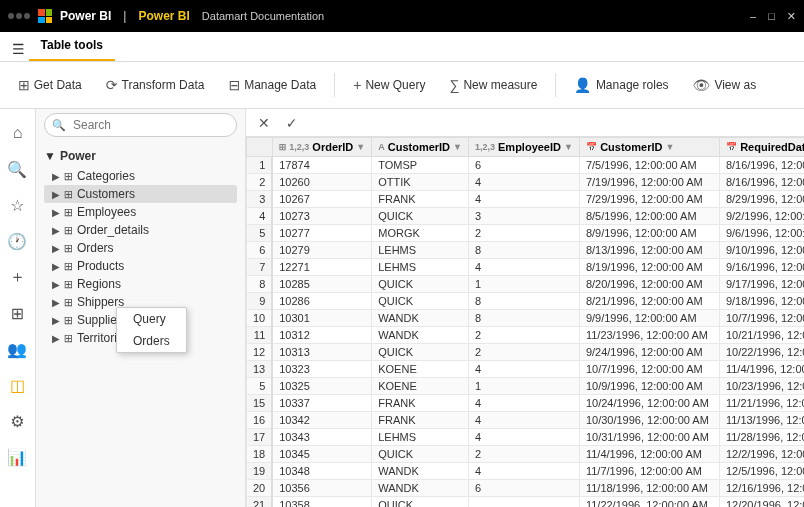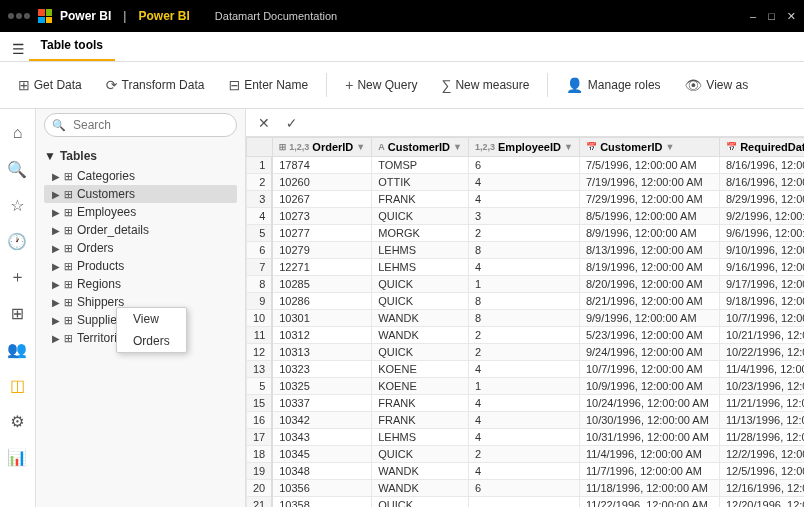--- a/index.html
+++ b/index.html
@@ -274,21 +274,21 @@
 
   <div class="ms-grid">
     <div class="ms-grid-cell" style="background:#f25022"></div>
     <div class="ms-grid-cell" style="background:#7fba00"></div>
     <div class="ms-grid-cell" style="background:#00a4ef"></div>
     <div class="ms-grid-cell" style="background:#ffb900"></div>
   </div>
   <span class="ms-logo" style="color:#fff;font-size:12px;font-weight:600;">Power BI</span>
   <span style="color:#ccc;margin:0 4px;">|</span>
   <span class="power-bi-logo">Power BI</span>
-  <span style="color:#ccc;font-size:11px;margin-left:17px;">Datamart Documentation</span>
+  <span style="color:#ccc;font-size:11px;margin-left:4px;">Datamart Documentation</span>
   <div class="top-bar-spacer"></div>
   <div class="top-bar-controls">
     <span style="cursor:pointer;">–</span>
     <span style="cursor:pointer;">□</span>
     <span style="cursor:pointer;">✕</span>
   </div>
 </div>
 
 <div class="ribbon-container">
   <div class="ribbon-tabs">
@@ -299,21 +299,21 @@
     <button class="ribbon-btn">
       <span class="ribbon-btn-icon">⊞</span>
       <span>Get Data</span>
     </button>
     <button class="ribbon-btn">
       <span class="ribbon-btn-icon">⟳</span>
       <span>Transform Data</span>
     </button>
     <button class="ribbon-btn">
       <span class="ribbon-btn-icon">⊟</span>
-      <span>Enter Name</span>
+      <span>Manage Data</span>
     </button>
     <div class="ribbon-separator"></div>
     <button class="ribbon-btn">
       <span class="ribbon-btn-icon">+</span>
       <span>New Query</span>
     </button>
     <button class="ribbon-btn">
       <span class="ribbon-btn-icon">∑</span>
       <span>New measure</span>
     </button>
@@ -345,21 +345,21 @@
   </div>
 
   <div class="sidebar">
     <div class="search-box">
       <span class="search-icon">🔍</span>
       <input class="search-input" type="text" placeholder="Search" style="">
     </div>
     <div class="tables-section">
       <div class="tables-header">
         <span>▼</span>
-        <span>Tables</span>
+        <span>Power</span>
       </div>
       <div class="table-item">
         <span class="expand-icon">▶</span>
         <span class="table-icon">⊞</span>
         <span>Categories</span>
       </div>
       <div class="table-item selected">
         <span class="expand-icon">▶</span>
         <span class="table-icon">⊞</span>
         <span>Customers</span>
@@ -400,21 +400,21 @@
         <span>Suppliers</span>
       </div>
       <div class="table-item">
         <span class="expand-icon">▶</span>
         <span class="table-icon">⊞</span>
         <span>Territories</span>
       </div>
     </div>
 
     <div class="tooltip-popup">
-      <div class="tooltip-item">View</div>
+      <div class="tooltip-item">Query</div>
       <div class="tooltip-item">Orders</div>
     </div>
   </div>
 
   <div class="content-area">
 
     <div class="action-bar">
       <button class="action-btn" title="Cancel">✕</button>
       <button class="action-btn" title="Confirm">✓</button>
     </div>
@@ -542,21 +542,21 @@
               <td>WANDK</td>
               <td>8</td>
               <td>9/9/1996, 12:00:00 AM</td>
               <td>10/7/1996, 12:00:00 AM</td>
             </tr>
             <tr>
               <td class="row-num">11</td>
               <td>10312</td>
               <td>WANDK</td>
               <td>2</td>
-              <td>5/23/1996, 12:00:00 AM</td>
+              <td>11/23/1996, 12:00:00 AM</td>
               <td>10/21/1996, 12:00:00 AM</td>
             </tr>
             <tr>
               <td class="row-num">12</td>
               <td>10313</td>
               <td>QUICK</td>
               <td>2</td>
               <td>9/24/1996, 12:00:00 AM</td>
               <td>10/22/1996, 12:00:00 AM</td>
             </tr>

